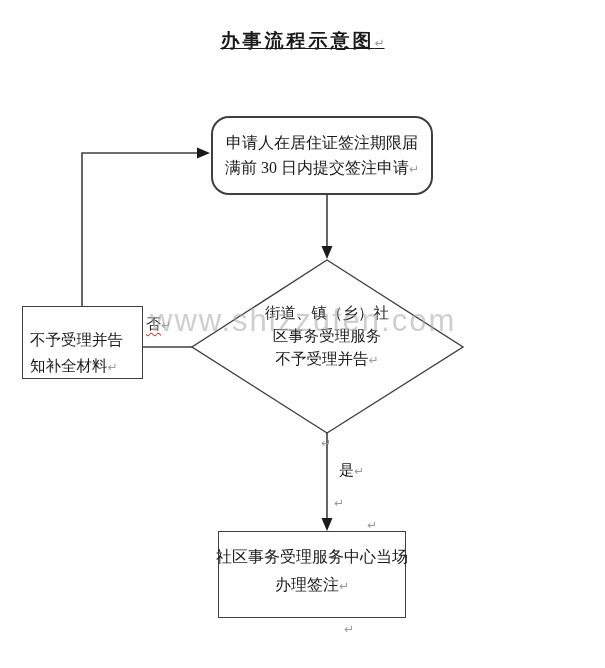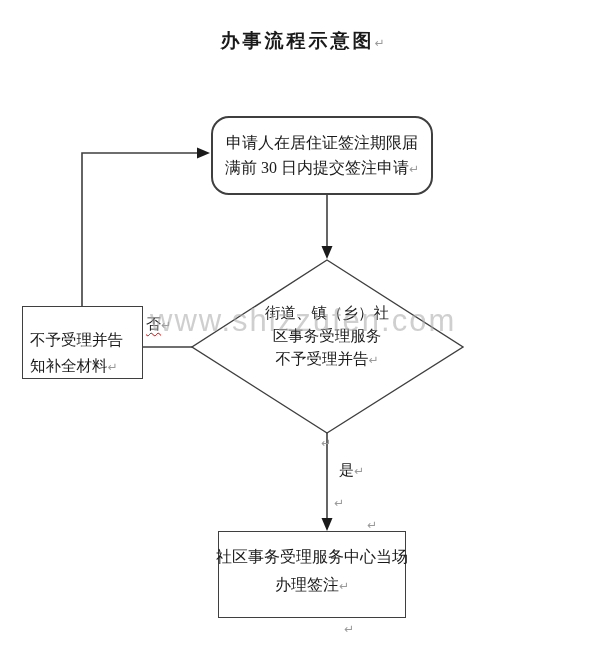--- a/index.html
+++ b/index.html
@@ -3,21 +3,21 @@
 <meta charset="utf-8">
 <style>
   html,body{margin:0;padding:0;background:#fff;}
   #canvas{
     position:relative;width:605px;height:668px;background:#ffffff;overflow:hidden;
     font-family:"Liberation Serif","DejaVu Serif",serif;color:#1a1a1a;
   }
   
   .title{
     position:absolute;top:28px;left:0;width:100%;text-align:center;
-    font-size:19px;font-weight:bold;letter-spacing:3px;
+    font-size:19px;font-weight:bold;letter-spacing:3px;text-decoration:underline;
   }
   .title .pilcrow{letter-spacing:0;}
   
   .pilcrow{
     color:#9a9a9a;font-size:12px;font-weight:normal;
     font-family:"DejaVu Sans",sans-serif;vertical-align:baseline;
   }
   .stray{position:absolute;z-index:5;}
   
   #wires{position:absolute;left:0;top:0;z-index:1;}

